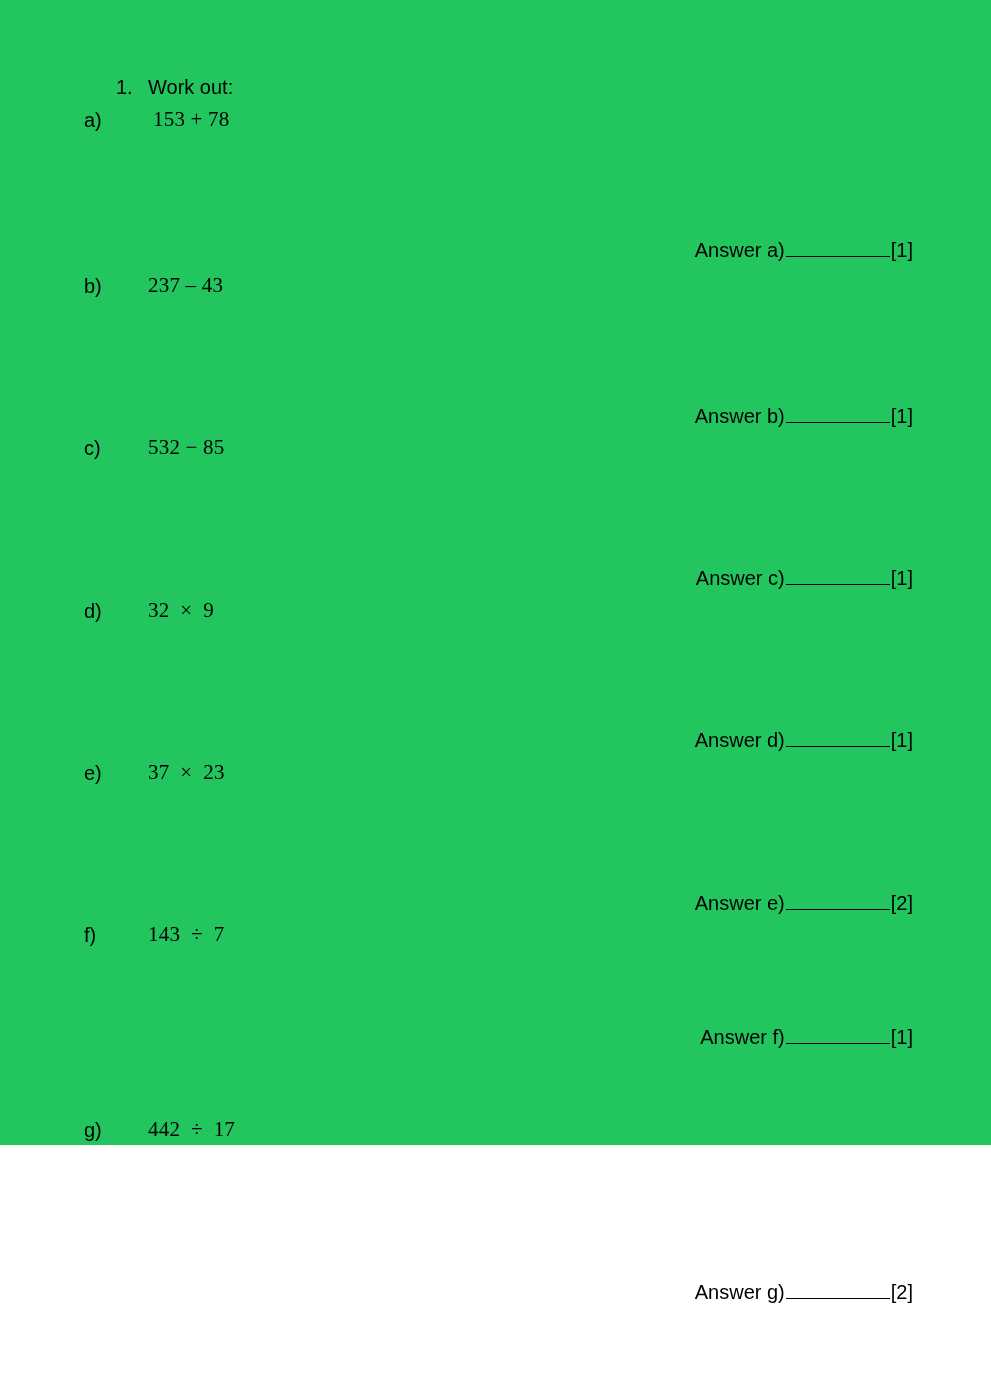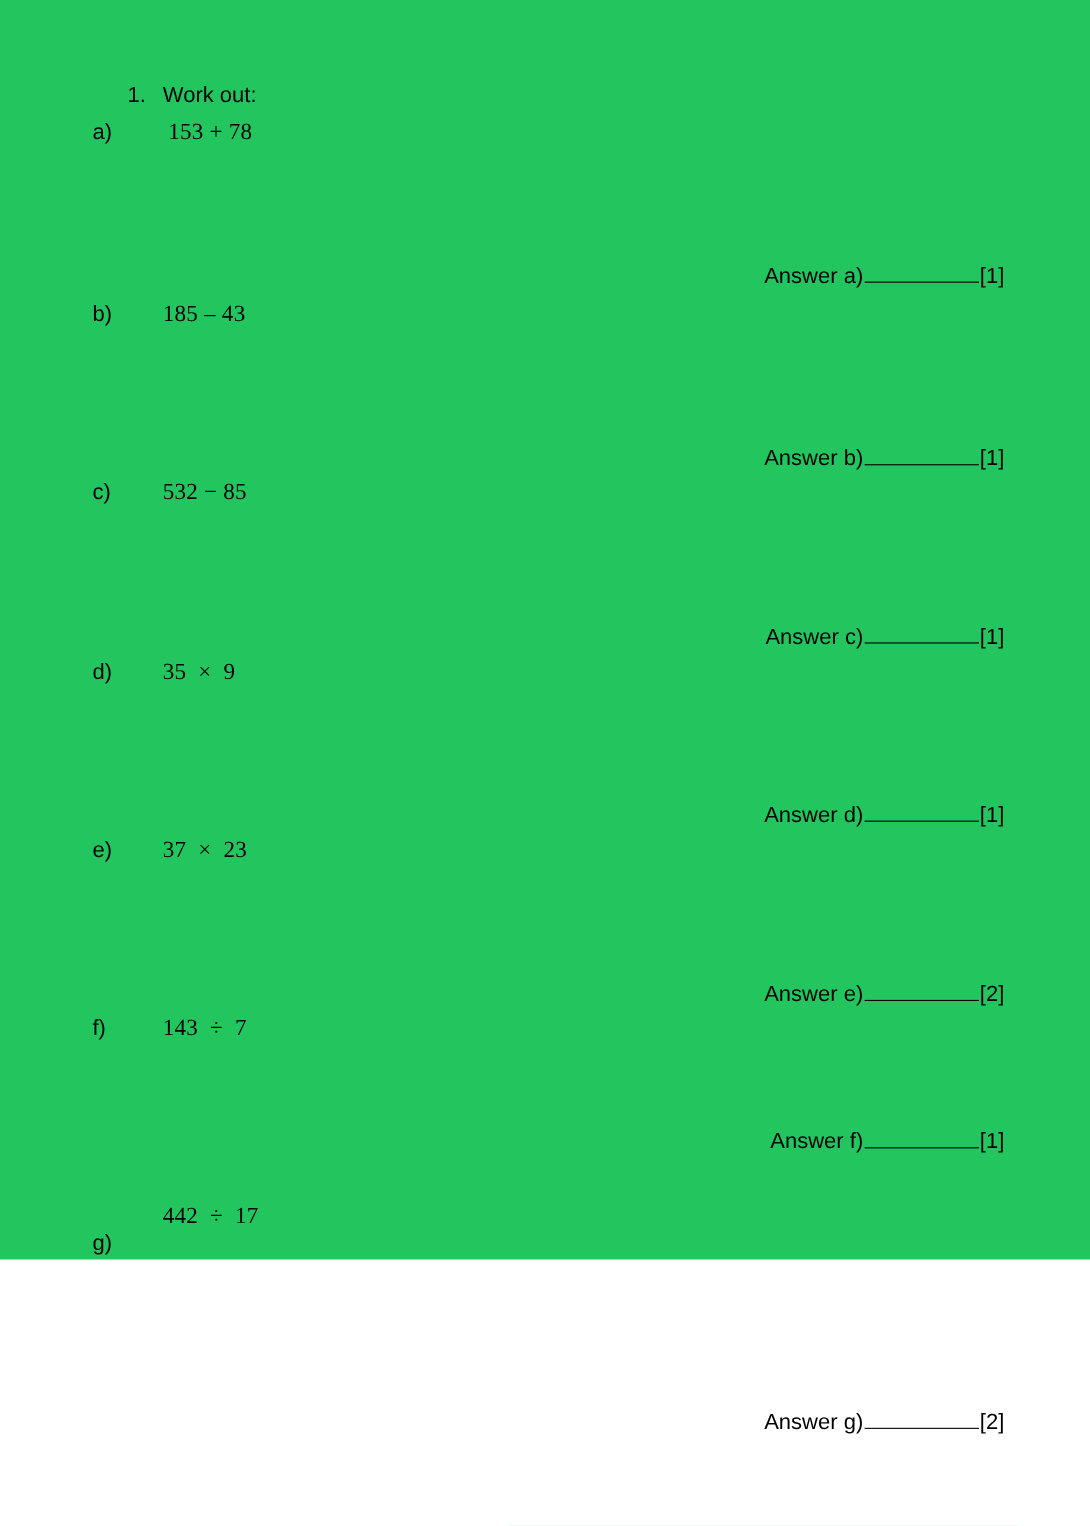--- a/index.html
+++ b/index.html
@@ -80,37 +80,37 @@
 
   <div class="q-label" style="top:108px">a)</div>
   <div class="q-expr" style="left:153px; top:106px">153 + 78</div>
   <div class="answer" style="top:238px">
     <span>Answer a)</span>
     <span class="line"></span>
     <span>[1]</span>
   </div>
 
   <div class="q-label" style="top:274px">b)</div>
-  <div class="q-expr" style="left:148px; top:272px">185 – 43</div>
+  <div class="q-expr" style="left:148px; top:272px">237 – 43</div>
   <div class="answer" style="top:404px">
     <span>Answer b)</span>
     <span class="line"></span>
     <span>[1]</span>
   </div>
 
   <div class="q-label" style="top:436px">c)</div>
   <div class="q-expr" style="left:148px; top:434px">532 − 85</div>
   <div class="answer" style="top:566px">
     <span>Answer c)</span>
     <span class="line"></span>
     <span>[1]</span>
   </div>
 
   <div class="q-label" style="top:599px">d)</div>
-  <div class="q-expr" style="left:148px; top:597px; white-space:pre">35  ×  9</div>
+  <div class="q-expr" style="left:148px; top:597px; white-space:pre">32  ×  9</div>
   <div class="answer" style="top:728px">
     <span>Answer d)</span>
     <span class="line"></span>
     <span>[1]</span>
   </div>
 
   <div class="q-label" style="top:761px">e)</div>
   <div class="q-expr" style="left:148px; top:759px; white-space:pre">37  ×  23</div>
   <div class="answer" style="top:891px">
     <span>Answer e)</span>
@@ -120,20 +120,20 @@
 
   <div class="q-label" style="top:923px">f)</div>
   <div class="q-expr" style="left:148px; top:921px; white-space:pre">143  ÷  7</div>
   <div class="answer" style="top:1025px">
     <span>Answer f)</span>
     <span class="line"></span>
     <span>[1]</span>
   </div>
 
   <div class="q-label" style="top:1118px">g)</div>
-  <div class="q-expr" style="left:148px; top:1092px; white-space:pre">442  ÷  17</div>
+  <div class="q-expr" style="left:148px; top:1116px; white-space:pre">442  ÷  17</div>
   <div class="answer" style="top:1280px">
     <span>Answer g)</span>
     <span class="line"></span>
     <span>[2]</span>
   </div>
 
 </div>
 
 </body></html>

